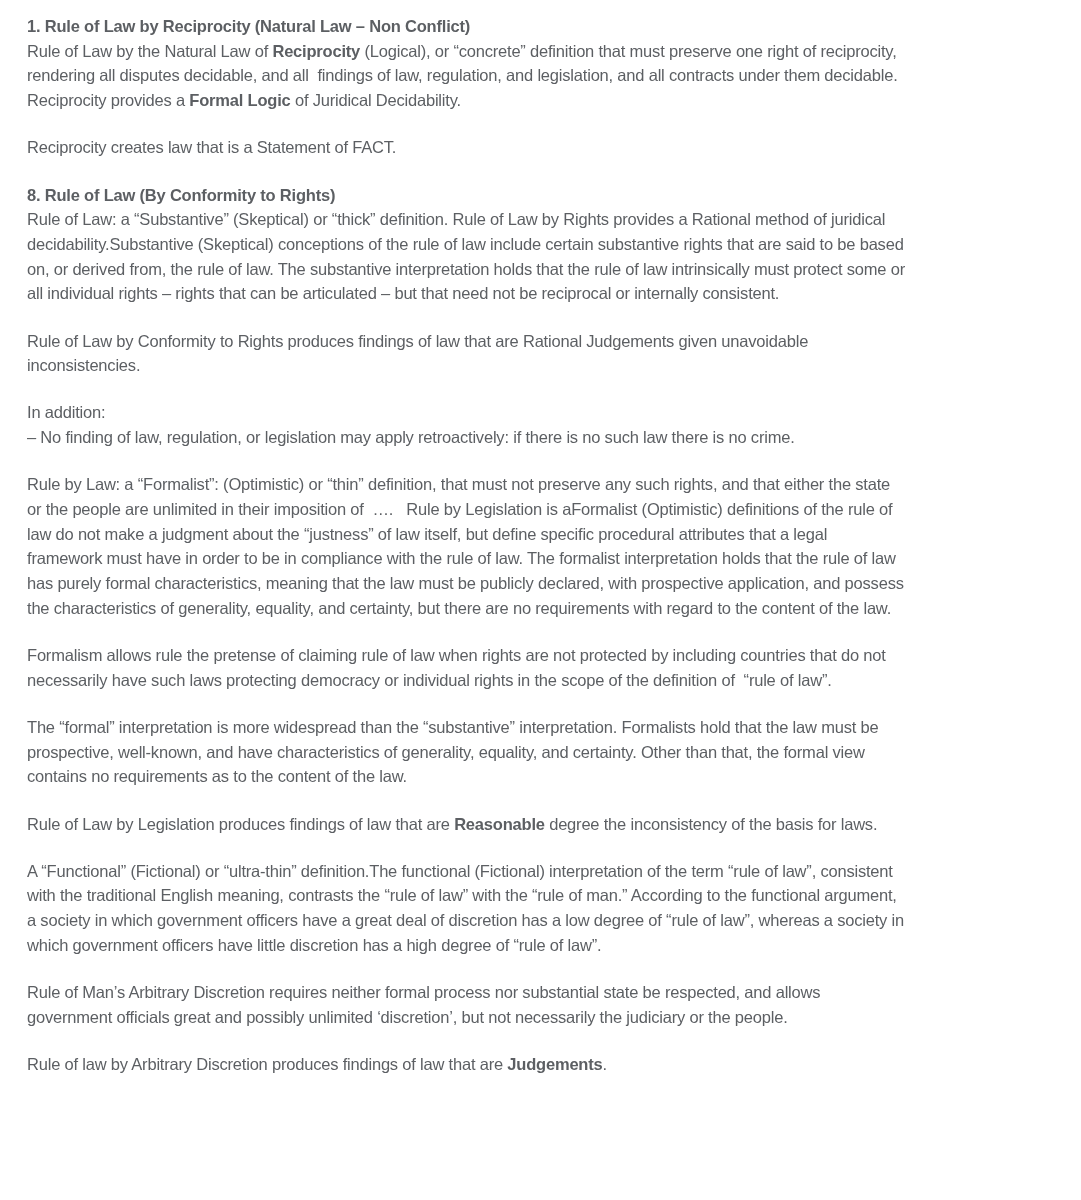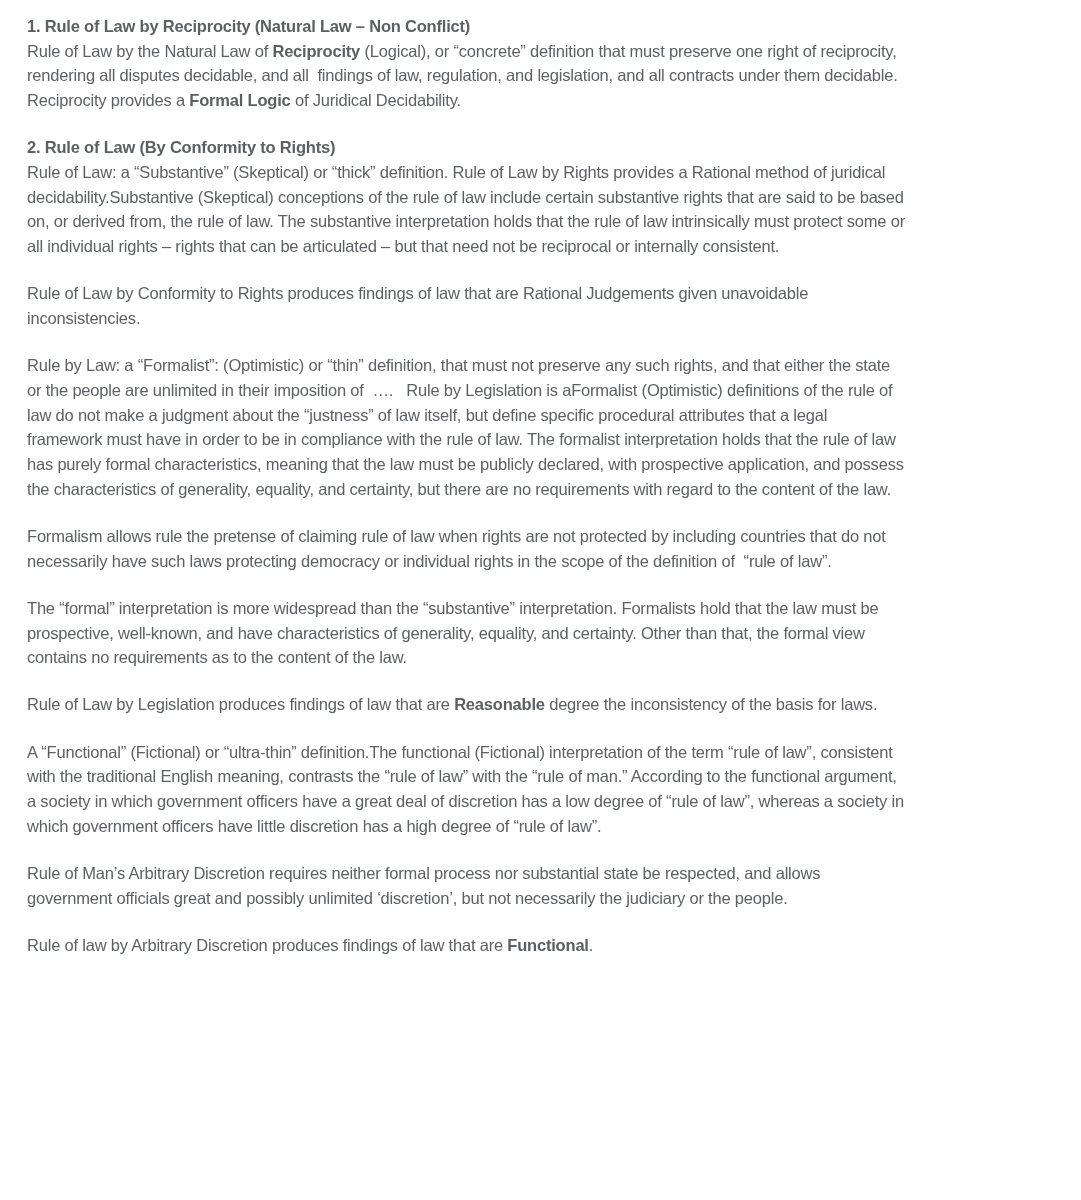--- a/index.html
+++ b/index.html
@@ -41,30 +41,33 @@
     margin-top: 32px;
   }
 </style>
 </head>
 <body style="background: rgb(255, 255, 255);">
 
 <main class="doc" style="color: rgb(92, 95, 99);">
     <section>
       <h2>1. Rule of Law by Reciprocity (Natural Law – Non Conflict)</h2>
       <p><span>Rule of Law by the Natural Law of </span><strong>Reciprocity</strong><span> (Logical), or “concrete” definition that must preserve one right of reciprocity, rendering all disputes decidable, and all  findings of law, regulation, and legislation, and all contracts under them decidable. Reciprocity provides a </span><strong>Formal Logic</strong><span> of Juridical Decidability.</span></p>
+      <p><span>Reciprocity creates law that is a Statement of FACT.</span></p>
     </section>
     <section>
-      <h2>2. Rule of Law (By Conformity to Rights)</h2>
+      <h2>8. Rule of Law (By Conformity to Rights)</h2>
       <p><span>Rule of Law: a “Substantive” (Skeptical) or “thick” definition. Rule of Law by Rights provides a Rational method of juridical decidability.Substantive (Skeptical) conceptions of the rule of law include certain substantive rights that are said to be based on, or derived from, the rule of law. The substantive interpretation holds that the rule of law intrinsically must protect some or all individual rights – rights that can be articulated – but that need not be reciprocal or internally consistent.</span></p>
       <p><span>Rule of Law by Conformity to Rights produces findings of law that are Rational Judgements given unavoidable inconsistencies.</span></p>
+      <p><span>In addition:
+– No finding of law, regulation, or legislation may apply retroactively: if there is no such law there is no crime.</span></p>
     </section>
     <section>
       <p><span>Rule by Law: a “Formalist”: (Optimistic) or “thin” definition, that must not preserve any such rights, and that either the state or the people are unlimited in their imposition of  ….   Rule by Legislation is aFormalist (Optimistic) definitions of the rule of law do not make a judgment about the “justness” of law itself, but define specific procedural attributes that a legal framework must have in order to be in compliance with the rule of law. The formalist interpretation holds that the rule of law has purely formal characteristics, meaning that the law must be publicly declared, with prospective application, and possess the characteristics of generality, equality, and certainty, but there are no requirements with regard to the content of the law.</span></p>
       <p><span>Formalism allows rule the pretense of claiming rule of law when rights are not protected by including countries that do not necessarily have such laws protecting democracy or individual rights in the scope of the definition of  “rule of law”.</span></p>
       <p><span>The “formal” interpretation is more widespread than the “substantive” interpretation. Formalists hold that the law must be prospective, well-known, and have characteristics of generality, equality, and certainty. Other than that, the formal view contains no requirements as to the content of the law.</span></p>
       <p><span>Rule of Law by Legislation produces findings of law that are </span><strong>Reasonable</strong><span> degree the inconsistency of the basis for laws.</span></p>
     </section>
     <section>
       <p><span>A “Functional” (Fictional) or “ultra-thin” definition.The functional (Fictional) interpretation of the term “rule of law”, consistent with the traditional English meaning, contrasts the “rule of law” with the “rule of man.” According to the functional argument, a society in which government officers have a great deal of discretion has a low degree of “rule of law”, whereas a society in which government officers have little discretion has a high degree of “rule of law”.</span></p>
       <p><span>Rule of Man’s Arbitrary Discretion requires neither formal process nor substantial state be respected, and allows government officials great and possibly unlimited ‘discretion’, but not necessarily the judiciary or the people.</span></p>
-      <p><span>Rule of law by Arbitrary Discretion produces findings of law that are </span><strong>Functional</strong><span>.</span></p>
+      <p><span>Rule of law by Arbitrary Discretion produces findings of law that are </span><strong>Judgements</strong><span>.</span></p>
     </section>
   </main>
 
 </body></html>

